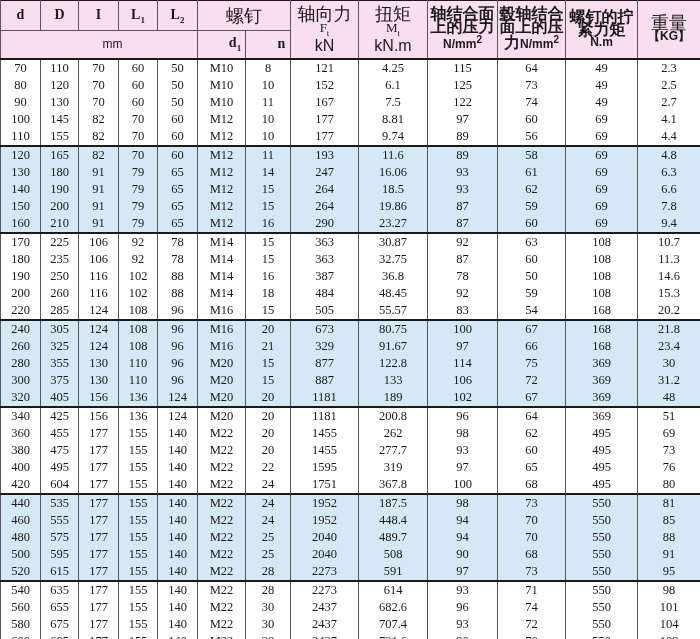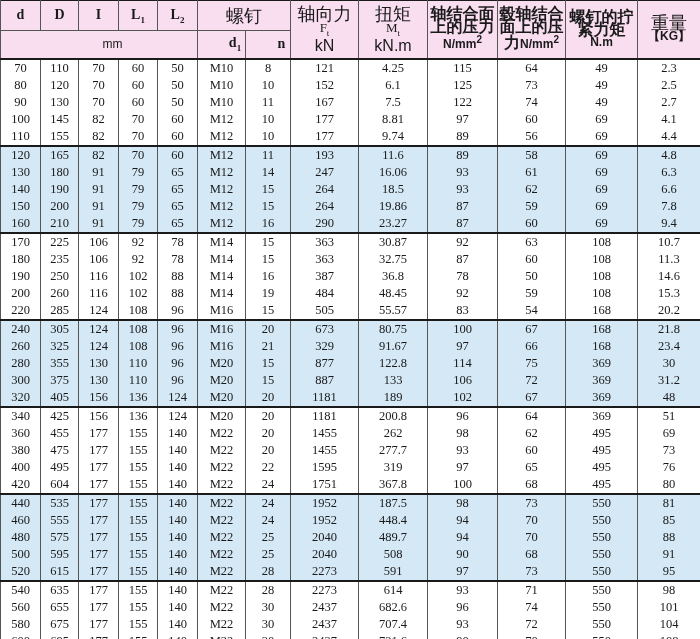--- a/index.html
+++ b/index.html
@@ -309,21 +309,21 @@
         <td>108</td>
         <td>14.6</td>
       </tr>
       <tr class="">
         <td>200</td>
         <td>260</td>
         <td>116</td>
         <td>102</td>
         <td>88</td>
         <td>M14</td>
-        <td>19</td>
+        <td>18</td>
         <td>484</td>
         <td>48.45</td>
         <td>92</td>
         <td>59</td>
         <td>108</td>
         <td>15.3</td>
       </tr>
       <tr class="">
         <td>220</td>
         <td>285</td>

